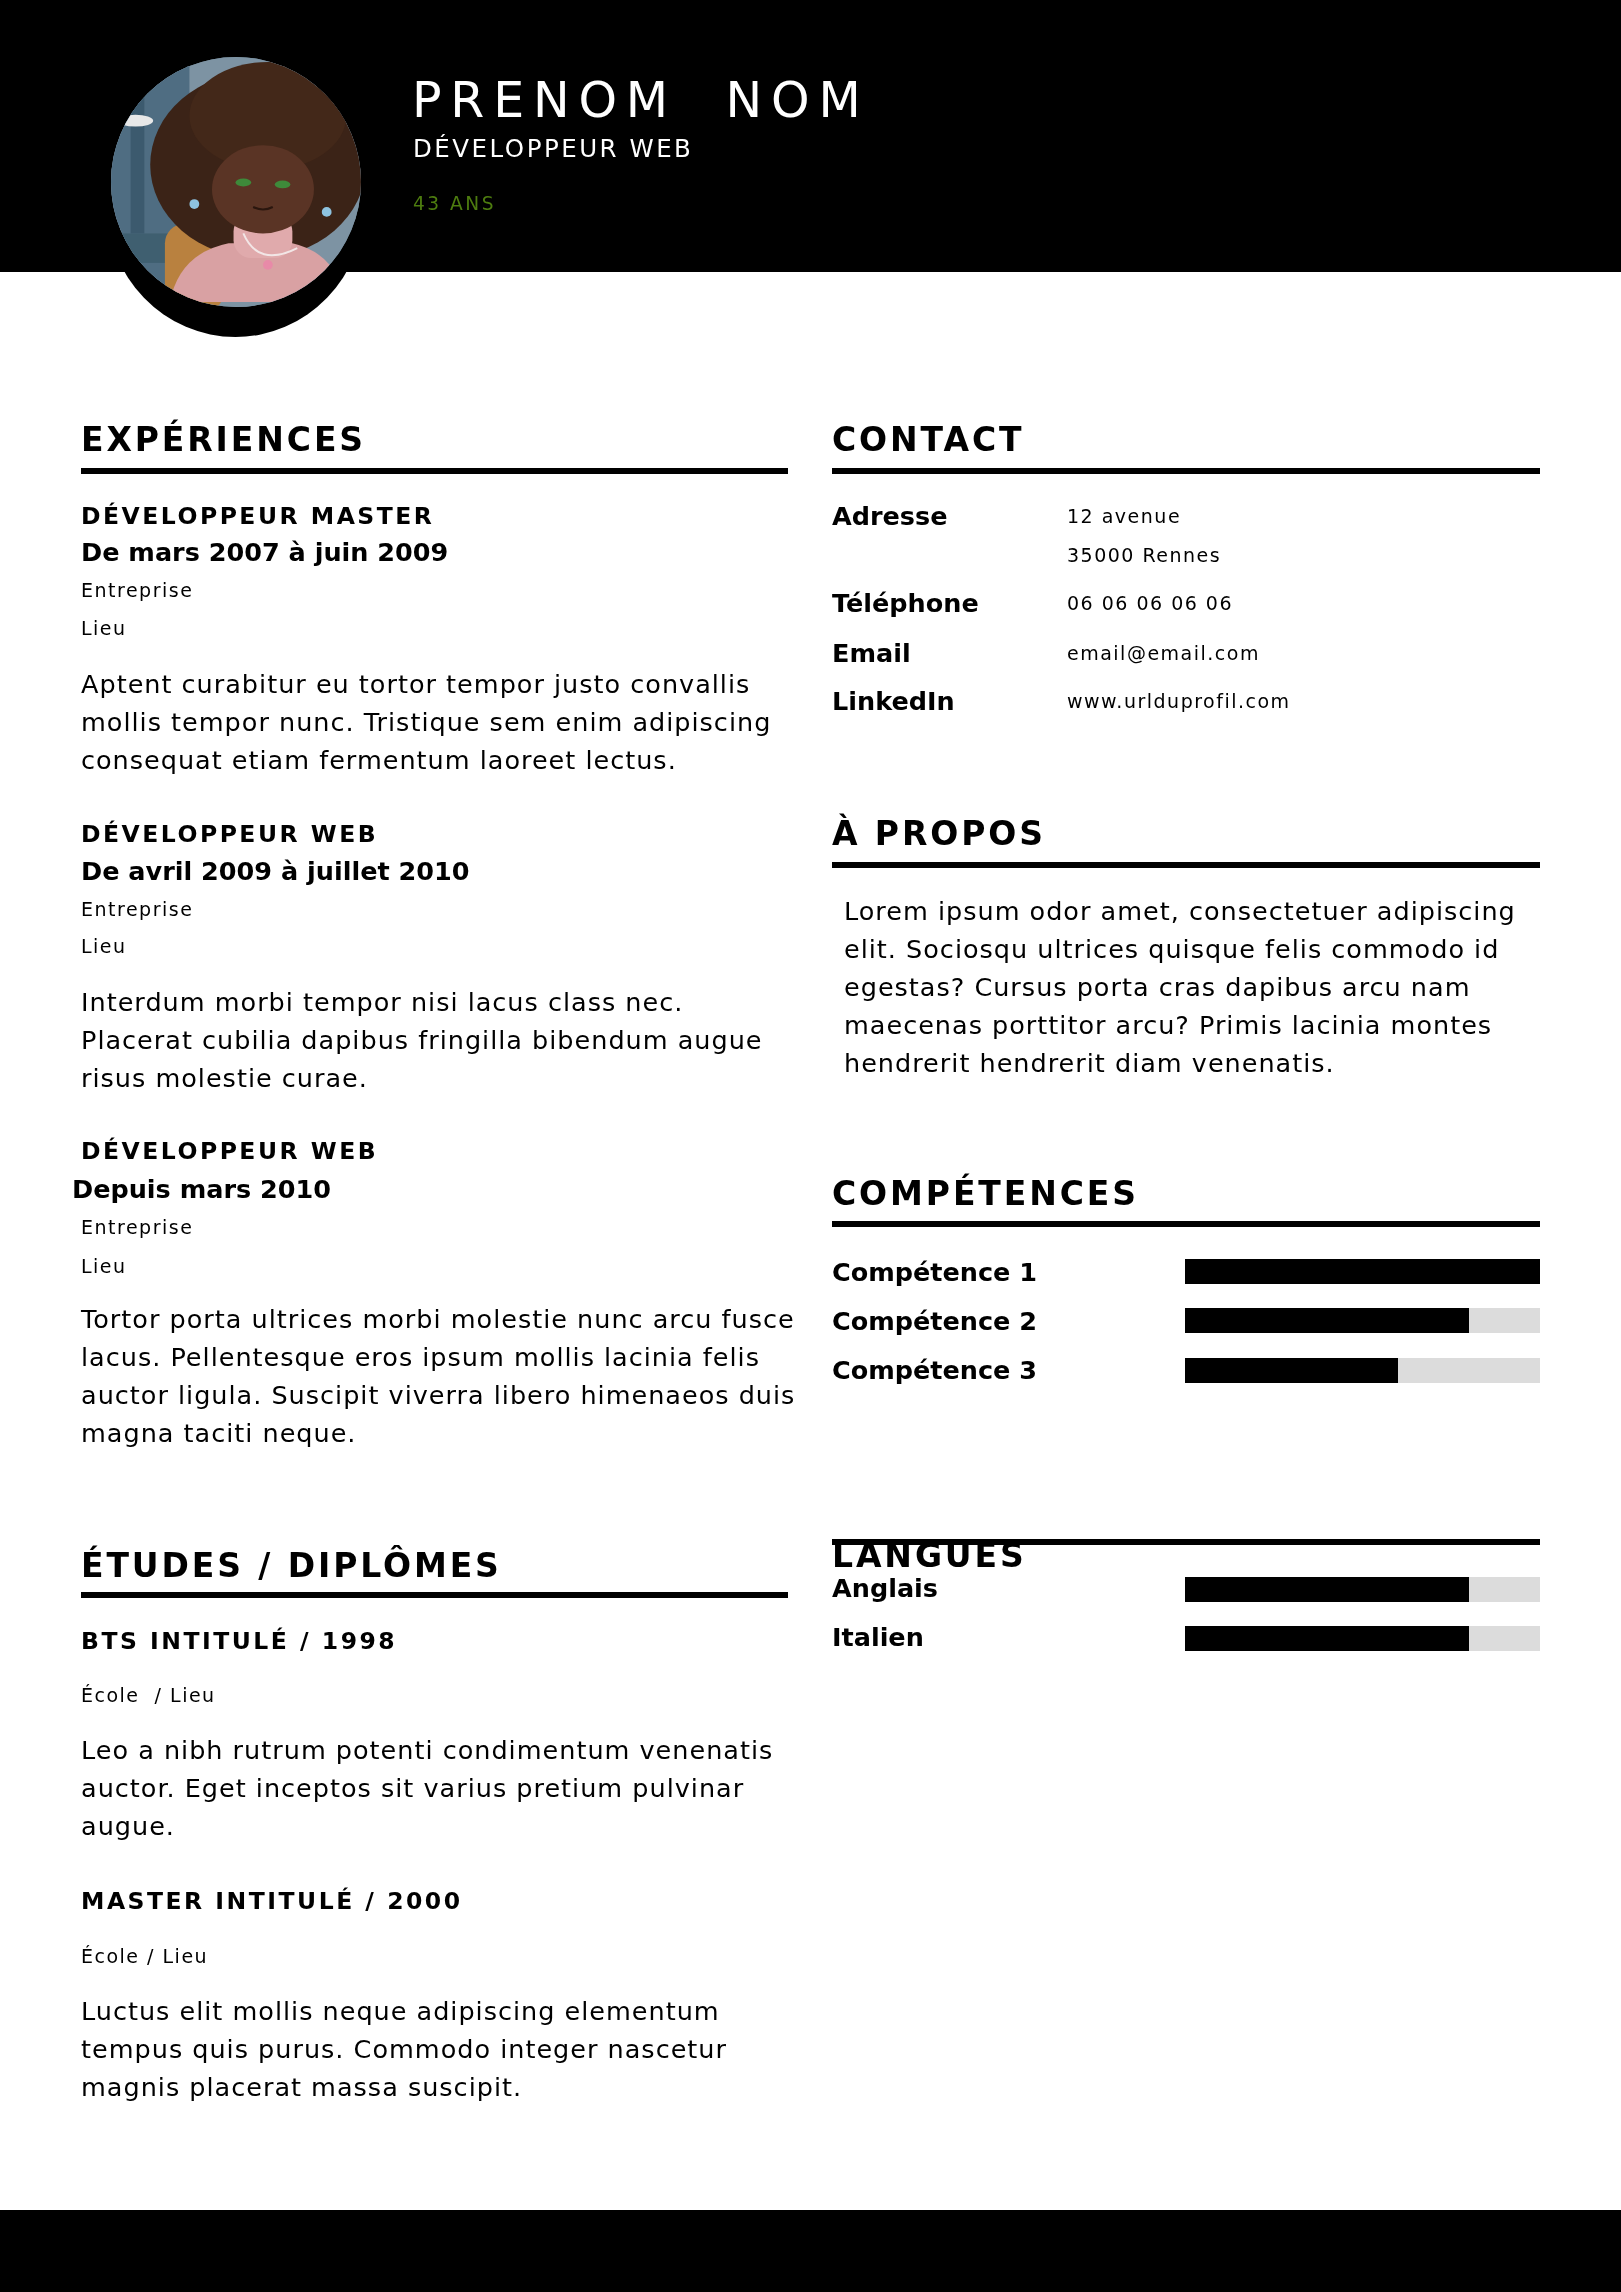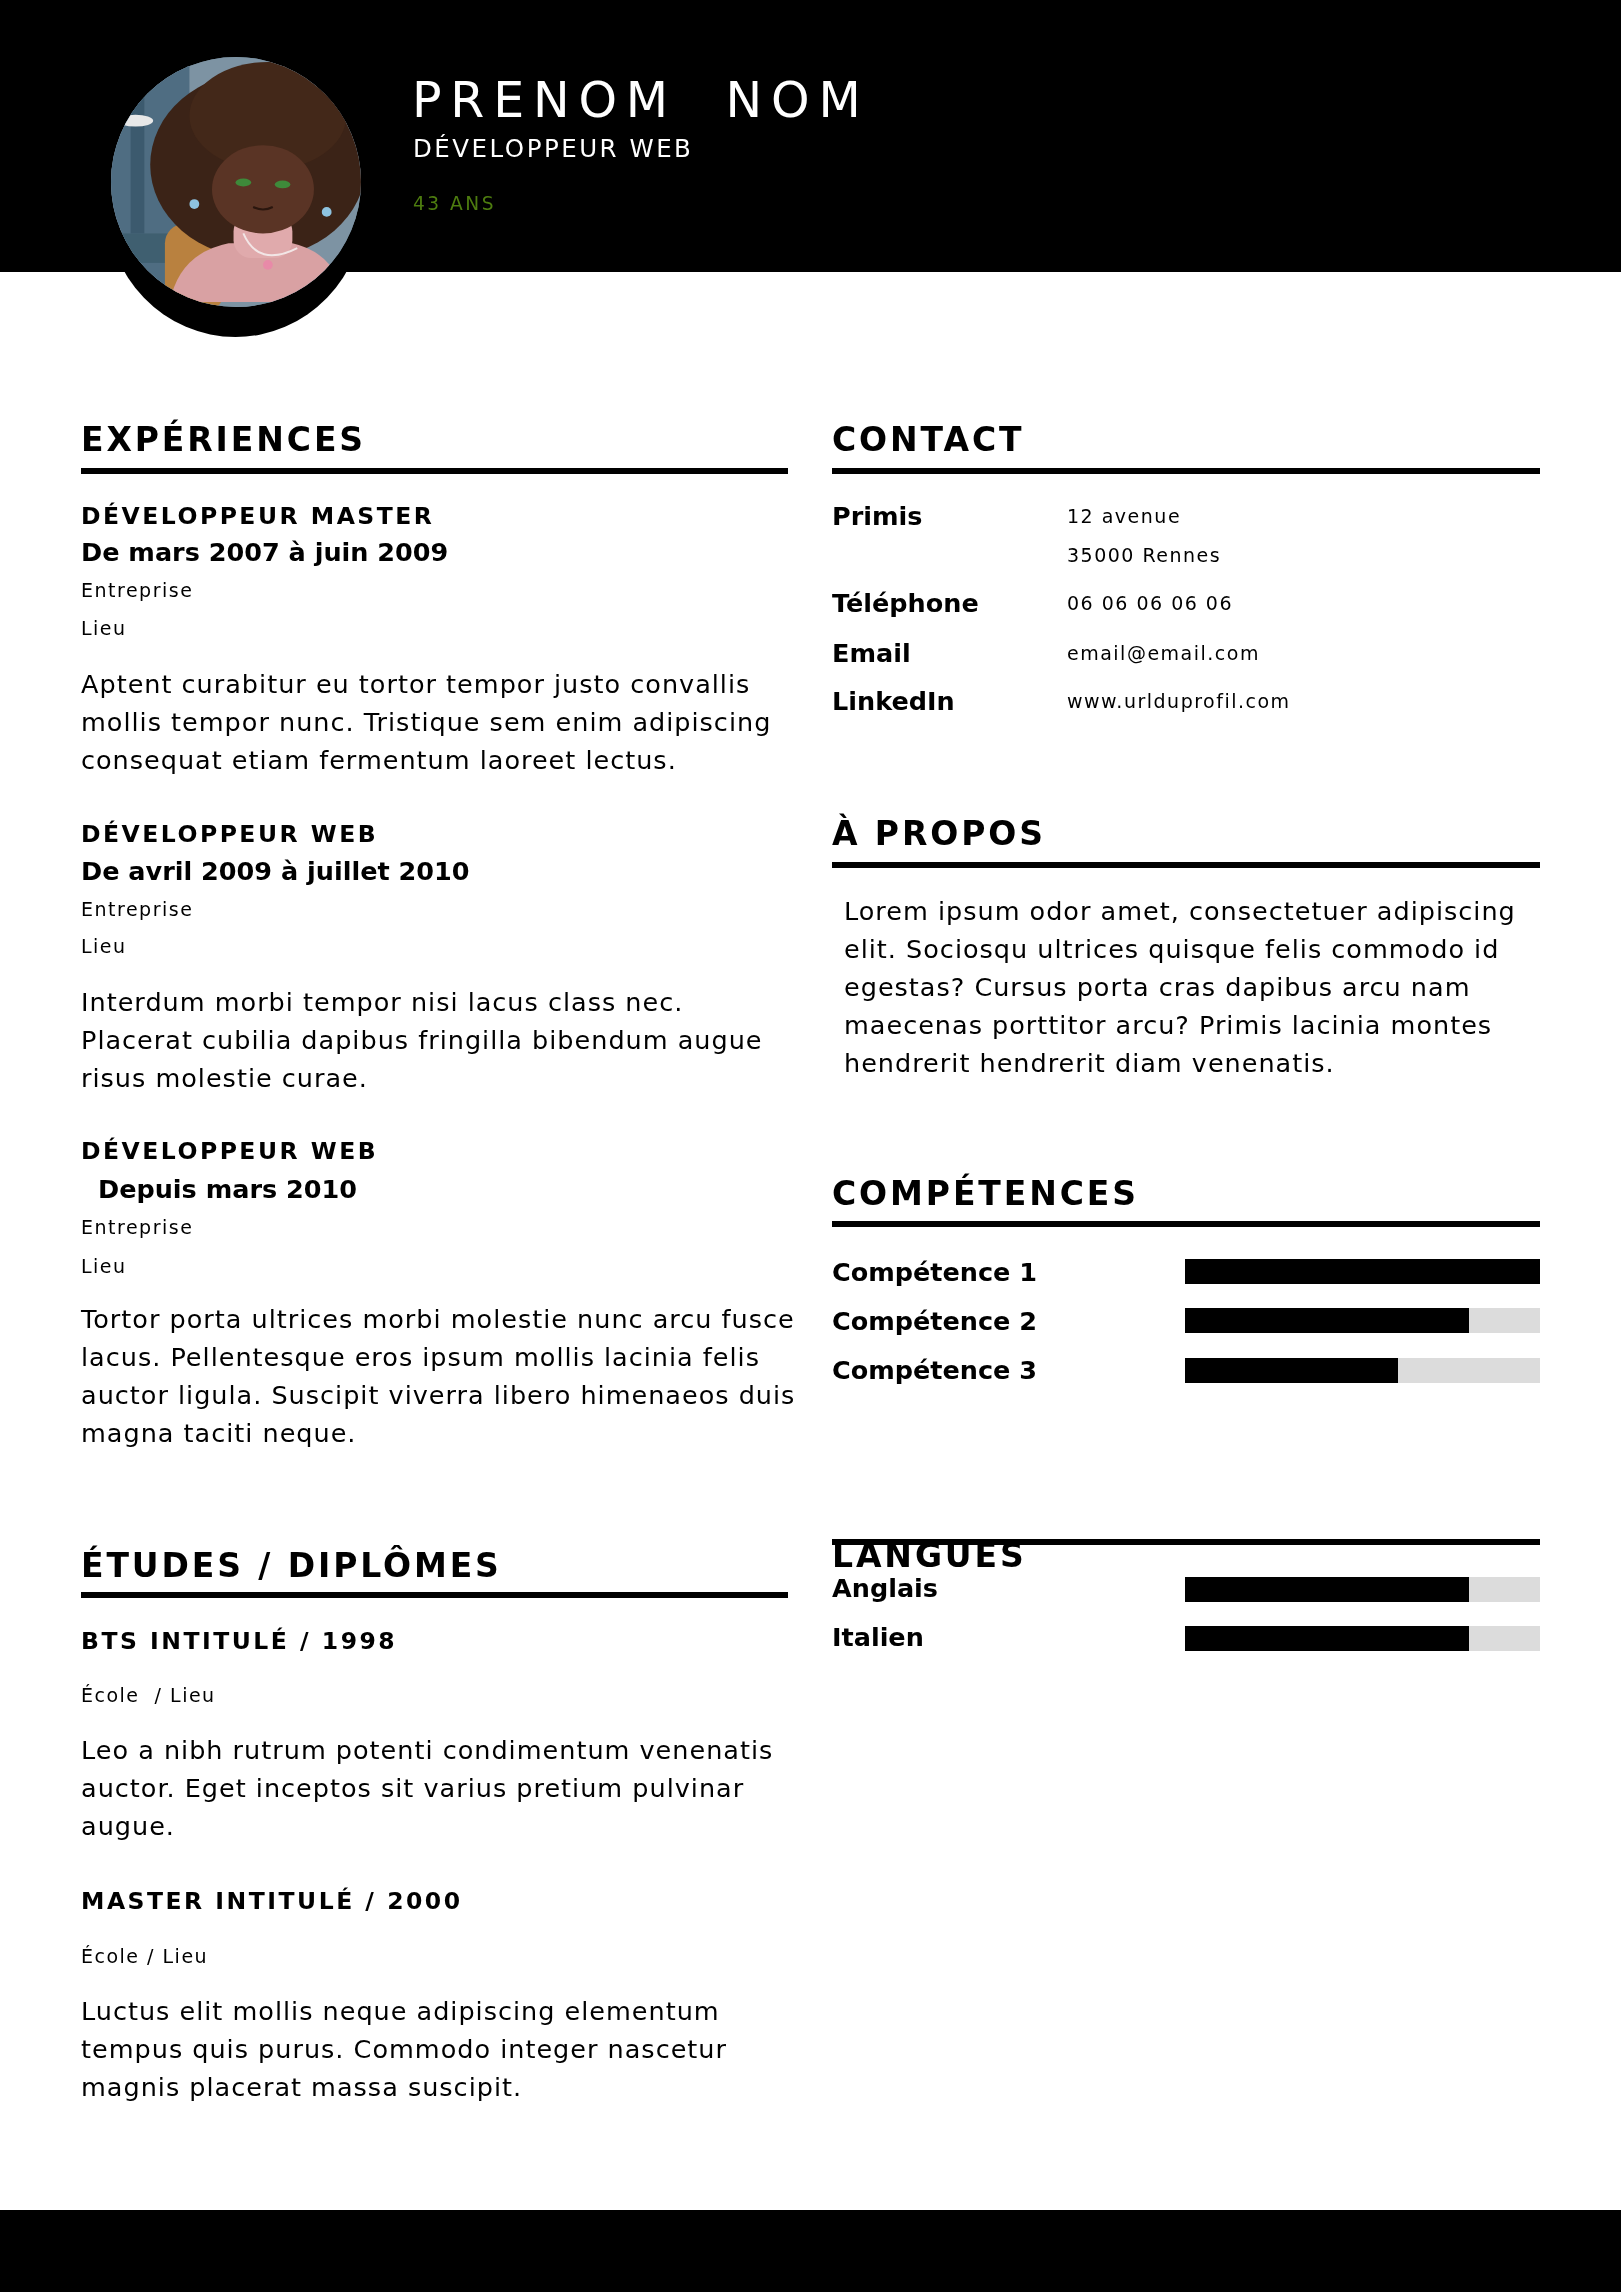--- a/index.html
+++ b/index.html
@@ -70,21 +70,21 @@
 <div>
   <div class="abs jt" style="left:81px;top:819px;">DÉVELOPPEUR WEB</div>
   <div class="abs bold" style="left:81px;top:855px;">De avril 2009 à juillet 2010</div>
   <div class="abs reg" style="left:81px;top:893px;">Entreprise</div>
   <div class="abs reg" style="left:81px;top:930px;">Lieu</div>
   <div class="para" style="left:81px;top:983px;width:716px;">Interdum morbi tempor nisi lacus class nec. Placerat cubilia dapibus fringilla bibendum augue risus molestie curae.</div>
 </div>
 
 <div>
   <div class="abs jt" style="left:81px;top:1136px;">DÉVELOPPEUR WEB</div>
-  <div class="abs bold" style="left:98px;top:1173px;">Depuis mars 2010</div>
+  <div class="abs bold" style="left:72px;top:1173px;">Depuis mars 2010</div>
   <div class="abs reg" style="left:81px;top:1211px;">Entreprise</div>
   <div class="abs reg" style="left:81px;top:1250px;">Lieu</div>
   <div class="para" style="left:81px;top:1300px;width:716px;">Tortor porta ultrices morbi molestie nunc arcu fusce lacus. Pellentesque eros ipsum mollis lacinia felis auctor ligula. Suscipit viverra libero himenaeos duis magna taciti neque.</div>
 </div>
 
 <div class="abs h2" style="left:81px;top:1545px;">ÉTUDES / DIPLÔMES</div>
 <div class="rule" style="left:81px;top:1592px;width:707px;"></div>
 
 <div>
   <div class="abs jt" style="left:81px;top:1626px;">BTS INTITULÉ / 1998</div>
@@ -94,21 +94,21 @@
 
 <div>
   <div class="abs jt" style="left:81px;top:1886px;">MASTER INTITULÉ / 2000</div>
   <div class="abs reg" style="left:81px;top:1940px;">École / Lieu</div>
   <div class="para" style="left:81px;top:1992px;width:716px;">Luctus elit mollis neque adipiscing elementum tempus quis purus. Commodo integer nascetur magnis placerat massa suscipit.</div>
 </div>
 
 <div class="abs h2" style="left:832px;top:419px;">CONTACT</div>
 <div class="rule" style="left:832px;top:468px;width:708px;"></div>
 
-<div class="abs label" style="left:832px;top:500px;">Primis</div>
+<div class="abs label" style="left:832px;top:500px;">Adresse</div>
 <div class="abs reg" style="left:1067px;top:500px;">12 avenue</div>
 <div class="abs reg" style="left:1067px;top:539px;">35000 Rennes</div>
 <div class="abs label" style="left:832px;top:587px;">Téléphone</div>
 <div class="abs reg" style="left:1067px;top:587px;">06 06 06 06 06</div>
 <div class="abs label" style="left:832px;top:637px;">Email</div>
 <div class="abs reg" style="left:1067px;top:637px;">email@email.com</div>
 <div class="abs label" style="left:832px;top:685px;">LinkedIn</div>
 <div class="abs reg" style="left:1067px;top:685px;">www.urlduprofil.com</div>
 
 <div class="abs h2" style="left:832px;top:813px;">À PROPOS</div>

